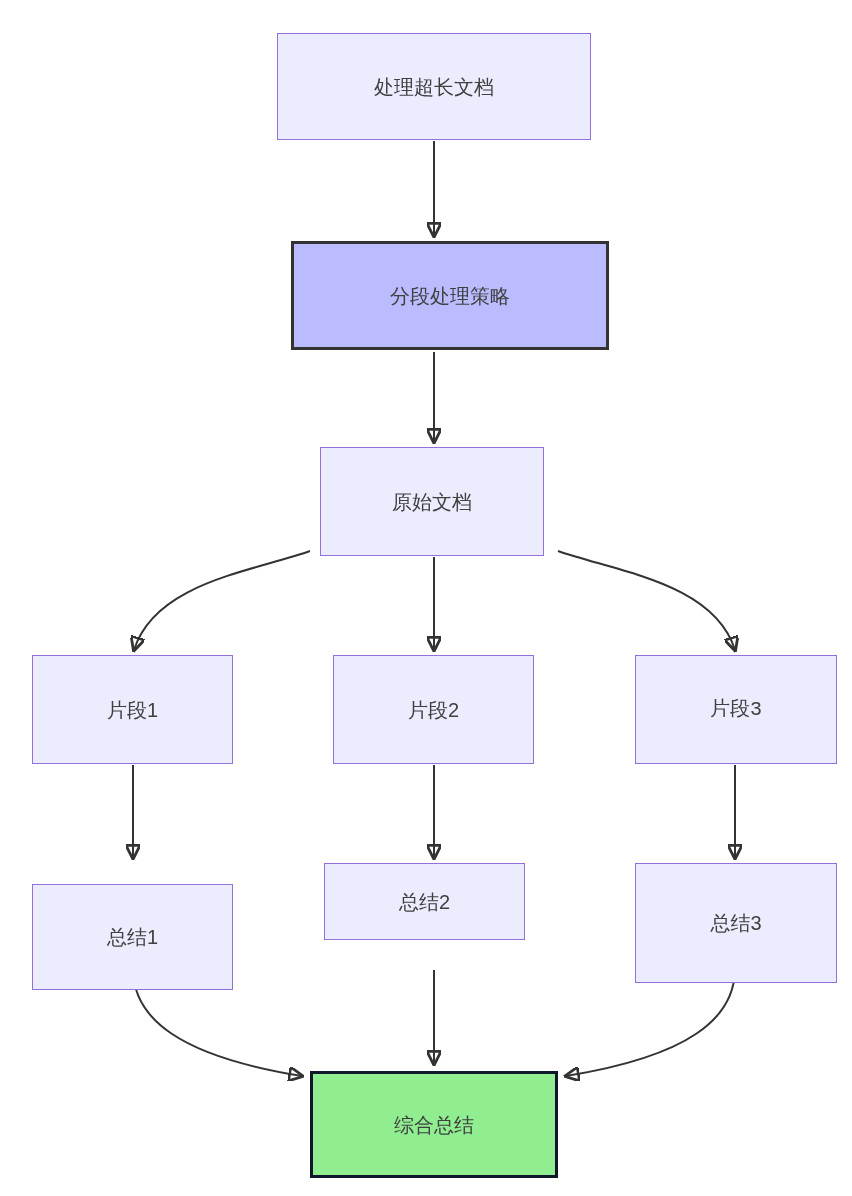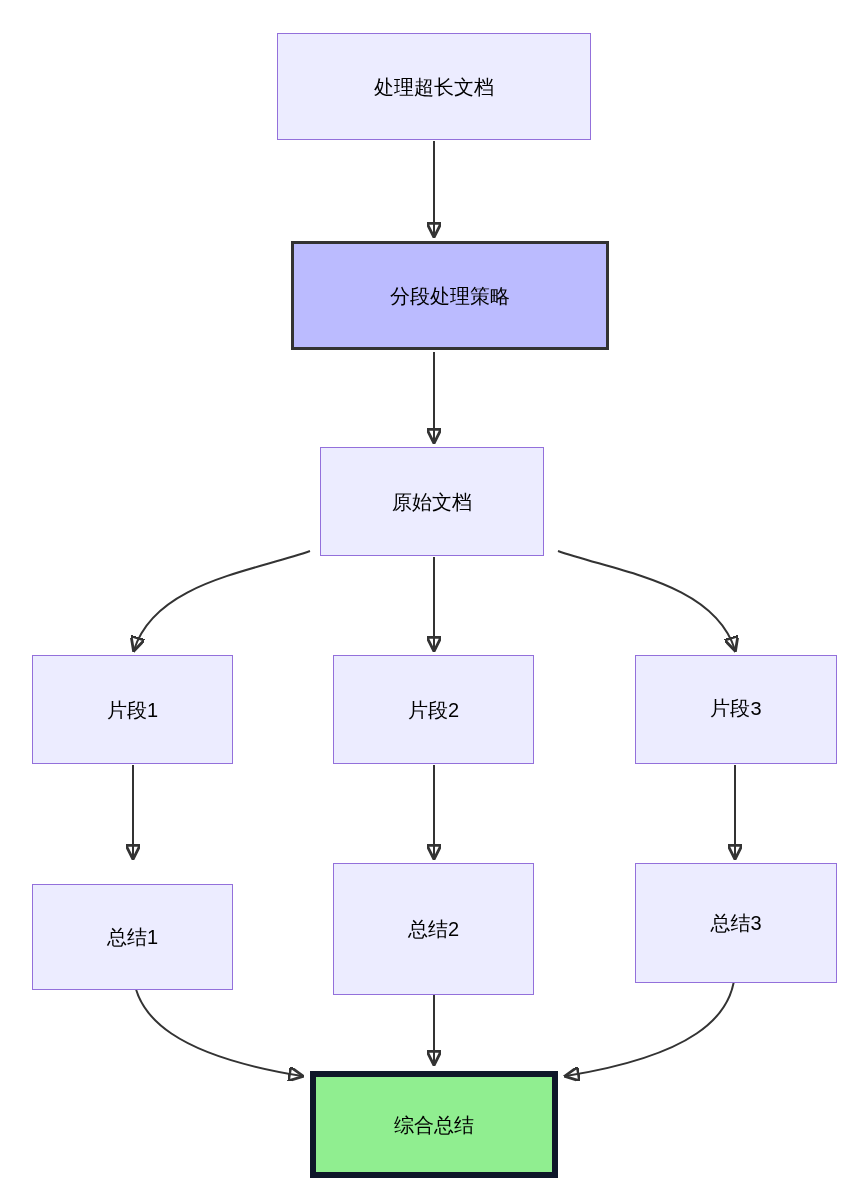--- a/index.html
+++ b/index.html
@@ -19,37 +19,37 @@
   }
   .edges path { fill: none; stroke: #333333; stroke-width: 2px; }
   .node {
     position: absolute;
     box-sizing: border-box;
     display: flex;
     align-items: center;
     justify-content: center;
     background: #ECECFF;
     border: 1px solid #9370DB;
-    color: #000000;
+    color: #404040;
     font-size: 20px;
     line-height: 1.2;
     text-align: left;
     white-space: nowrap;
   }
   .node.em-purple { background: #BBBBFF; border: 3px solid #333333; }
-  .node.em-green  { background: #90EE90; border: 6px solid #0f172a; }
+  .node.em-green  { background: #90EE90; border: 3px solid #0f172a; }
 
   .n-a  { left: 277px; top: 33px;   width: 314px; height: 107px; }
   .n-b  { left: 275px; top: 241px;  width: 318px; height: 109px; margin-left: 16px; }
   .n-c  { left: 320px; top: 447px;  width: 224px; height: 109px; }
   .n-d1 { left: 32px;  top: 655px;  width: 201px; height: 109px; }
   .n-d2 { left: 333px; top: 655px;  width: 201px; height: 109px; }
   .n-d3 { left: 635px; top: 655px;  width: 202px; height: 109px; font-family: Liberation Mono, monospace; }
   .n-e1 { left: 32px;  top: 863px;  width: 201px; height: 106px; margin-top: 21px; }
-  .n-e2 { left: 333px; top: 863px;  width: 201px; height: 132px; }
+  .n-e2 { left: 324px; top: 863px;  width: 201px; height: 77px; }
   .n-e3 { left: 635px; top: 863px;  width: 202px; height: 120px; }
   .n-f  { left: 310px; top: 1071px; width: 248px; height: 107px; }
 </style>
 </head>
 <body>
 
 <div class="canvas">
 
   <svg class="edges" viewBox="0 0 852 1196" xmlns="http://www.w3.org/2000/svg">
     <defs>

